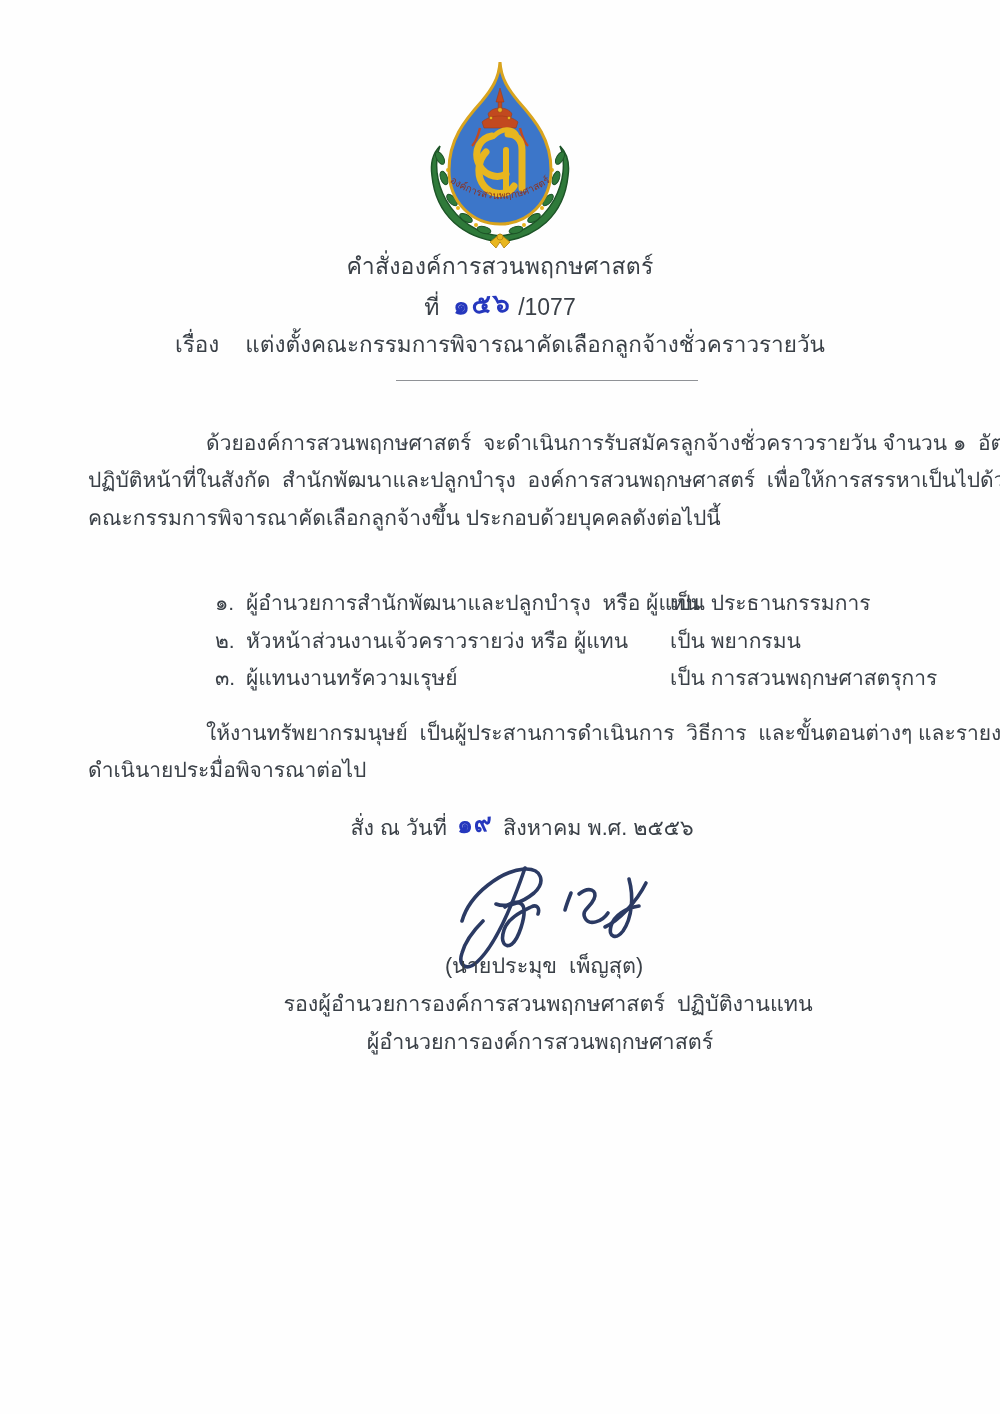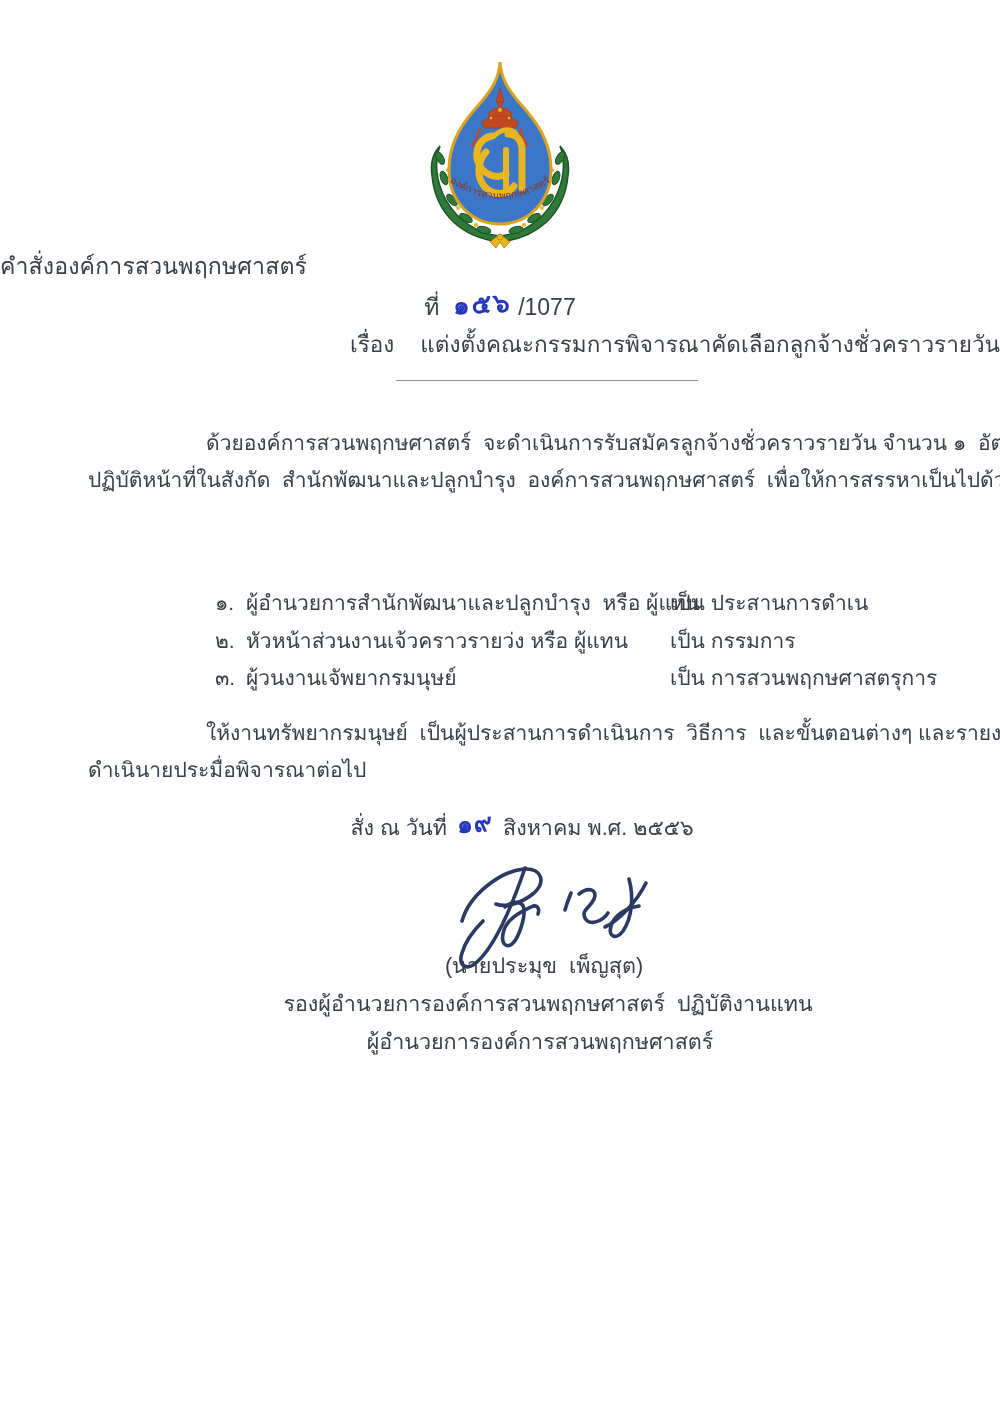--- a/index.html
+++ b/index.html
@@ -7,26 +7,26 @@
   .page {
     position:relative; width:1000px; height:1414px; margin:0 auto;
     background:#fefefe; color:#3a4047; overflow:hidden;
   }
   .line { white-space:pre; }
 
   
   .logo { position:absolute; top:58px; left:500px; transform:translateX(-50%); width:160px; height:192px; }
 
   
-  .doc-title { position:absolute; top:248px; left:0; width:1000px; text-align:left;
+  .doc-title { position:absolute; top:248px; left:0; width:1000px; text-align:center;
                font-size:23px; letter-spacing:0.2px; }
   .number-line { position:absolute; top:285px; left:0; width:1000px; text-align:center; font-size:23px; }
   .number-line .hand { color:#2537bd; font-size:26px; font-weight:bold; letter-spacing:2px;
                        display:inline-block; transform:rotate(-3deg) translateY(-2px); margin:0 6px 0 14px; }
-  .subject-line { position:absolute; top:326px; left:0; width:1000px; text-align:right; font-size:22.5px; }
+  .subject-line { position:absolute; top:326px; left:0; width:1000px; text-align:center; font-size:22.5px; }
   .subject-line .subj-label { margin-right:26px; }
   .divider { position:absolute; top:380px; left:396px; width:302px; height:0;
              border-top:1.6px solid #8f9296; }
 
   
   .para { position:absolute; left:88px; width:850px; font-size:21px; }
   .para .line { height:37.4px; line-height:37.4px; }
   .para1 { top:424px; }
   .para2 { top:714px; }
   .indent { padding-left:118px; }
@@ -125,36 +125,37 @@
 
   <div class="subject-line">
     <span class="subj-label">เรื่อง</span><span>แต่งตั้งคณะกรรมการพิจารณาคัดเลือกลูกจ้างชั่วคราวรายวัน</span>
   </div>
 
   <div class="divider"></div>
 
   <div class="para para1">
     <div class="line indent">ด้วยองค์การสวนพฤกษศาสตร์  จะดำเนินการรับสมัครลูกจ้างชั่วคราวรายวัน จำนวน ๑  อัตรา</div>
     <div class="line">ปฏิบัติหน้าที่ในสังกัด  สำนักพัฒนาและปลูกบำรุง  องค์การสวนพฤกษศาสตร์  เพื่อให้การสรรหาเป็นไปด้วย</div>
+    <div class="line">คณะกรรมการพิจารณาคัดเลือกลูกจ้างขึ้น ประกอบด้วยบุคคลดังต่อไปนี้</div>
   </div>
 
   <div class="committee">
     <div class="c-row">
       <span class="line">๑.</span>
       <span class="line">ผู้อำนวยการสำนักพัฒนาและปลูกบำรุง  หรือ ผู้แทน</span>
-      <span class="line">เป็น ประสานการดำเน</span>
+      <span class="line">เป็น ประธานกรรมการ</span>
     </div>
     <div class="c-row">
       <span class="line">๒.</span>
       <span class="line">หัวหน้าส่วนงานเจ้วคราวรายว่ง หรือ ผู้แทน</span>
-      <span class="line">เป็น กรรมการ</span>
+      <span class="line">เป็น พยากรมน</span>
     </div>
     <div class="c-row">
       <span class="line">๓.</span>
-      <span class="line">ผู้วนงานเจัพยากรมนุษย์</span>
+      <span class="line">ผู้แทนงานทรัความเรุษย์</span>
       <span class="line">เป็น การสวนพฤกษศาสตรุการ</span>
     </div>
   </div>
 
   <div class="para para2">
     <div class="line indent">ให้งานทรัพยากรมนุษย์  เป็นผู้ประสานการดำเนินการ  วิธีการ  และขั้นตอนต่างๆ และรายงานผลการ</div>
     <div class="line">ดำเนินายประมื่อพิจารณาต่อไป</div>
   </div>
 
   <div class="date-line">

